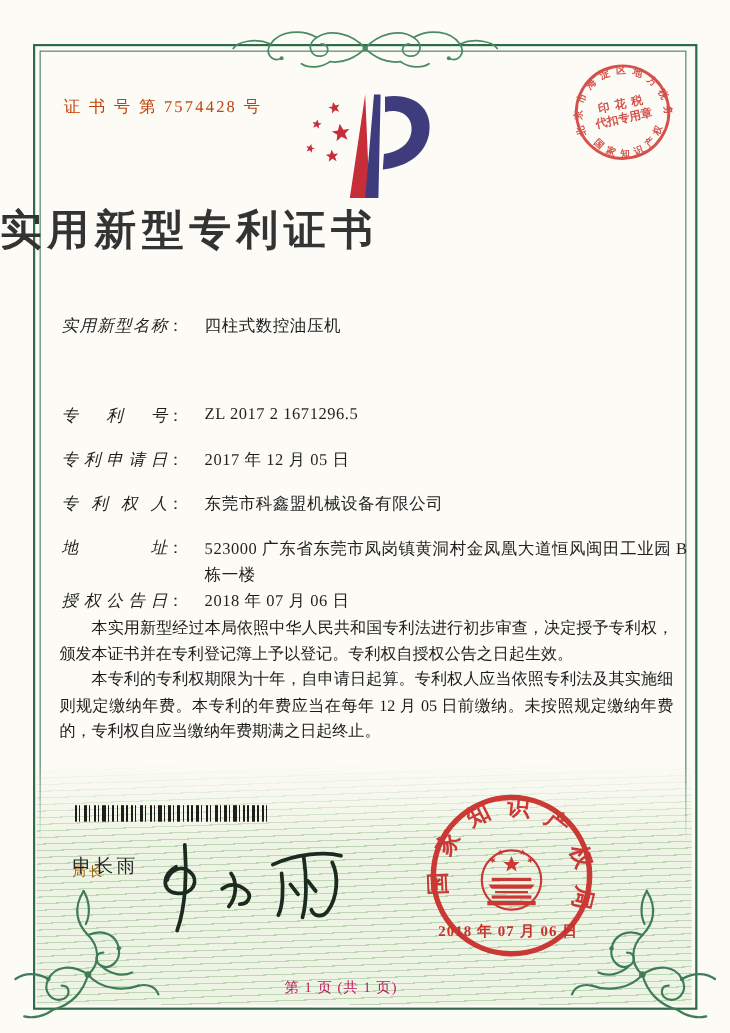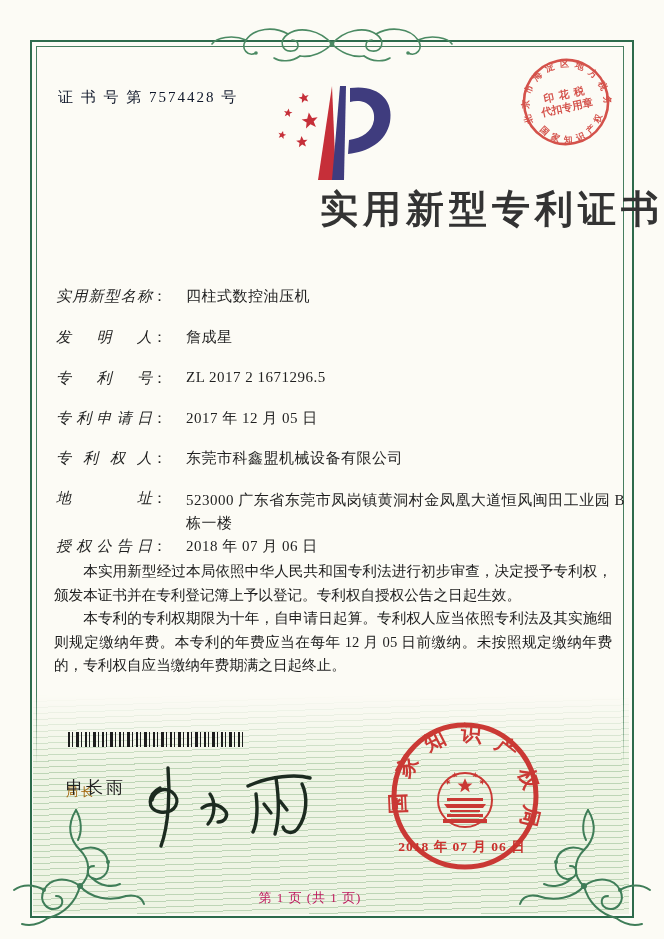--- a/index.html
+++ b/index.html
@@ -11,22 +11,22 @@
        border:2px solid #2d6b4c;}
   .frame-inner{position:absolute;left:36px;top:46px;width:586px;height:862px;
        border:1px solid #467e5f;}
   
   .guilloche{position:absolute;left:33px;top:695px;width:596px;height:219px;
        background-color:#eef4e4;
        background-image:repeating-linear-gradient(178deg,rgba(130,175,125,.45) 0 1px,rgba(255,255,255,0) 1px 6px);
        -webkit-mask-image:linear-gradient(180deg,transparent 0,#000 70px);
        mask-image:linear-gradient(180deg,transparent 0,#000 70px);}
   
-  .cert-no{position:absolute;left:58px;top:88px;font-size:15px;color:#0f172a;letter-spacing:2px;}
-  .title{position:absolute;left:0;top:184px;width:664px;text-align:right;
+  .cert-no{position:absolute;left:58px;top:88px;font-size:15px;color:#c2410c;letter-spacing:2px;}
+  .title{position:absolute;left:0;top:184px;width:664px;text-align:left;
        font-size:38px;font-weight:700;letter-spacing:5px;color:#333;}
   
   .row{position:absolute;left:56px;font-size:15px;color:#1f1f1f;}
   .f-label{display:inline-block;width:96px;text-align:justify;text-align-last:justify;vertical-align:top;font-style:italic;}
   .f-colon{display:inline-block;vertical-align:top;}
   .f-value{display:inline-block;vertical-align:top;margin-left:19px;letter-spacing:.5px;}
   .row-addr .f-value{width:452px;line-height:23px;}
   .grant-right{position:absolute;left:372px;top:0;font-size:15px;}
   .grant-right .f-label{width:82px;}
   
@@ -149,23 +149,20 @@
       </text>
       <text x="52" y="48" text-anchor="middle" font-size="10.5" font-weight="700" letter-spacing="1">印 花 税</text>
       <text x="52" y="61" text-anchor="middle" font-size="10.5" font-weight="700">代扣专用章</text>
     </g>
   </svg>
 
   <div class="title">实用新型专利证书</div>
 
   <div class="row" style="top:287px">
     <span class="f-label">实用新型名称</span><span class="f-colon">：</span><span class="f-value">四柱式数控油压机</span>
-  </div>
-  <div class="row" style="top:328px">
-    <span class="f-label">发明人</span><span class="f-colon">：</span><span class="f-value">詹成星</span>
   </div>
   <div class="row" style="top:369px">
     <span class="f-label">专利号</span><span class="f-colon">：</span><span class="f-value">ZL 2017 2 1671296.5</span>
   </div>
   <div class="row" style="top:409px">
     <span class="f-label">专利申请日</span><span class="f-colon">：</span><span class="f-value">2017 年 12 月 05 日</span>
   </div>
   <div class="row" style="top:449px">
     <span class="f-label">专利权人</span><span class="f-colon">：</span><span class="f-value">东莞市科鑫盟机械设备有限公司</span>
   </div>

